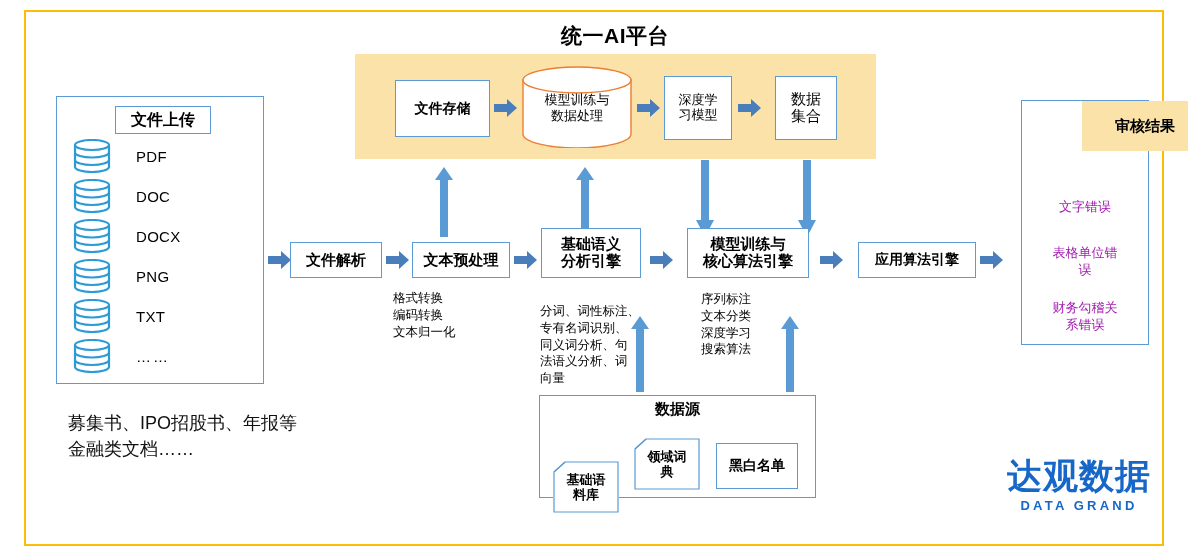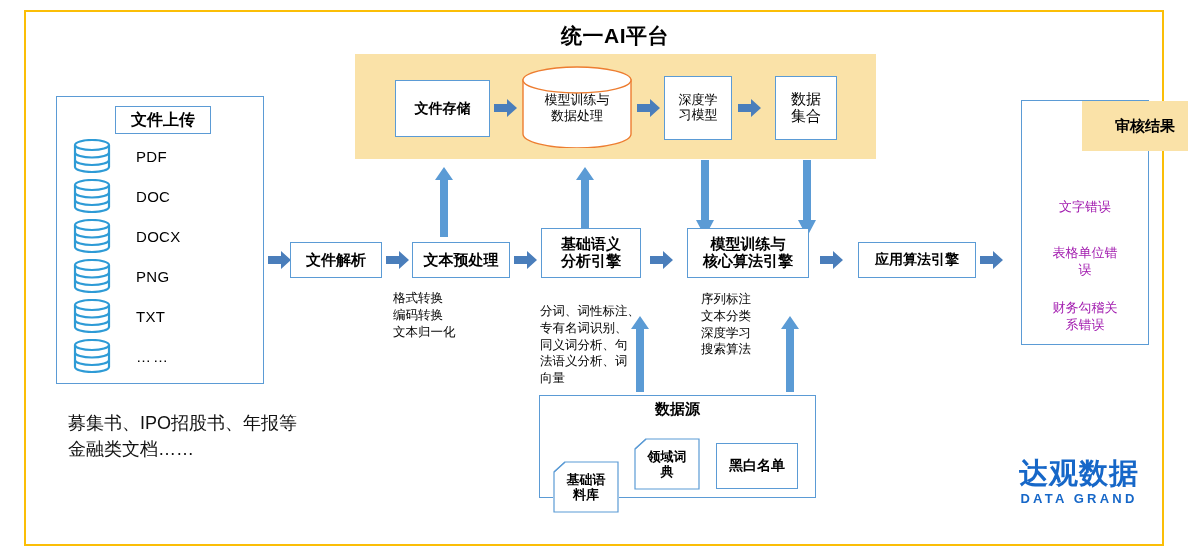--- a/index.html
+++ b/index.html
@@ -223,21 +223,21 @@
 
   
   .logo {
     position: absolute;
     left: 1004px;
     top: 458px;
     width: 150px;
     text-align: center;
   }
   .logo-cn {
-    font-size: 29px;
+    font-size: 35px;
     font-weight: bold;
     color: #1667C8;
     letter-spacing: 1px;
     line-height: 1.05;
   }
   .logo-en {
     font-size: 13px;
     font-weight: bold;
     color: #1667C8;
     letter-spacing: 3.2px;

